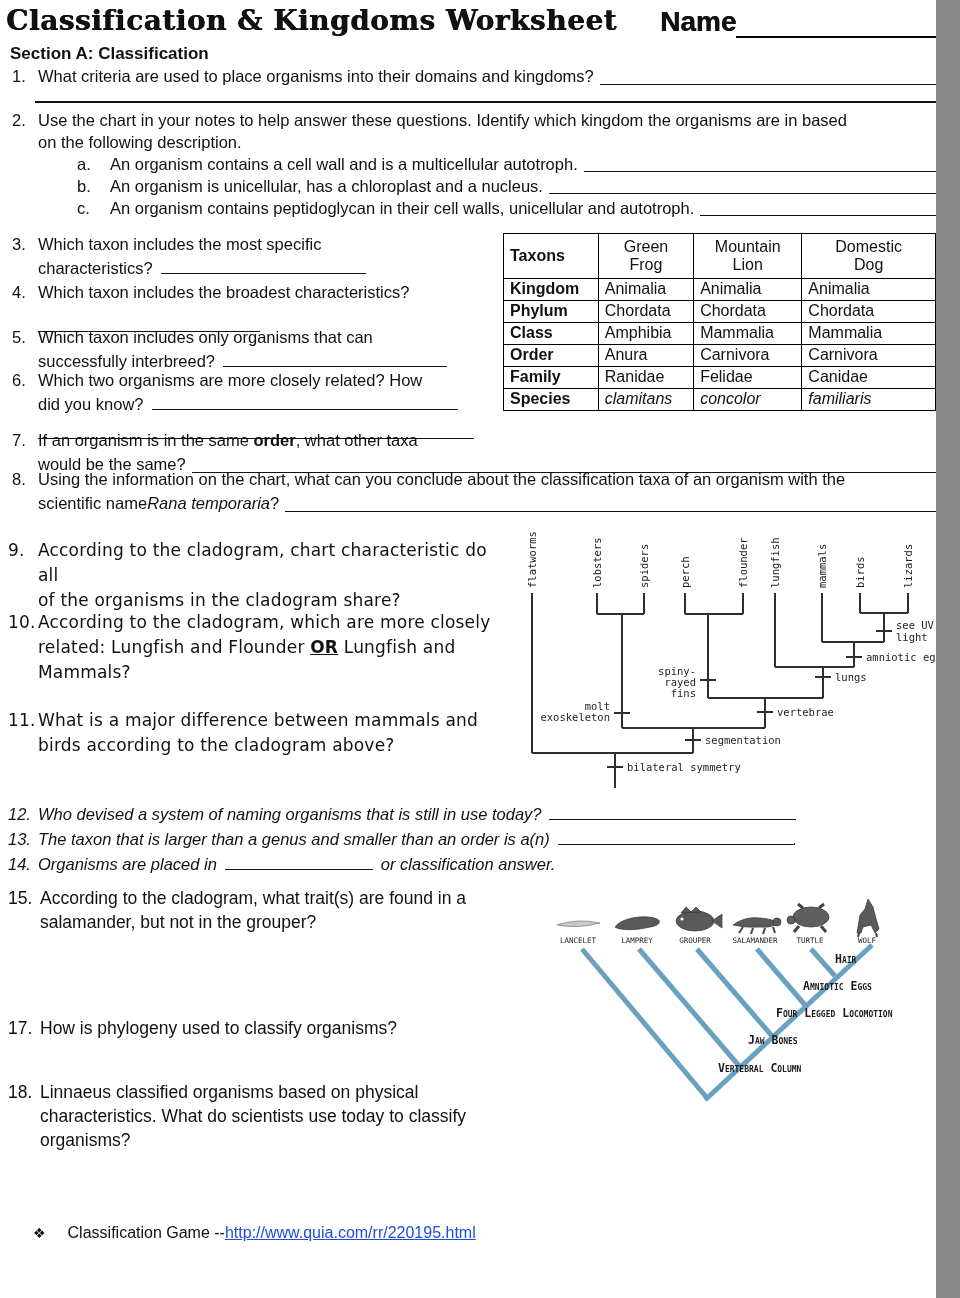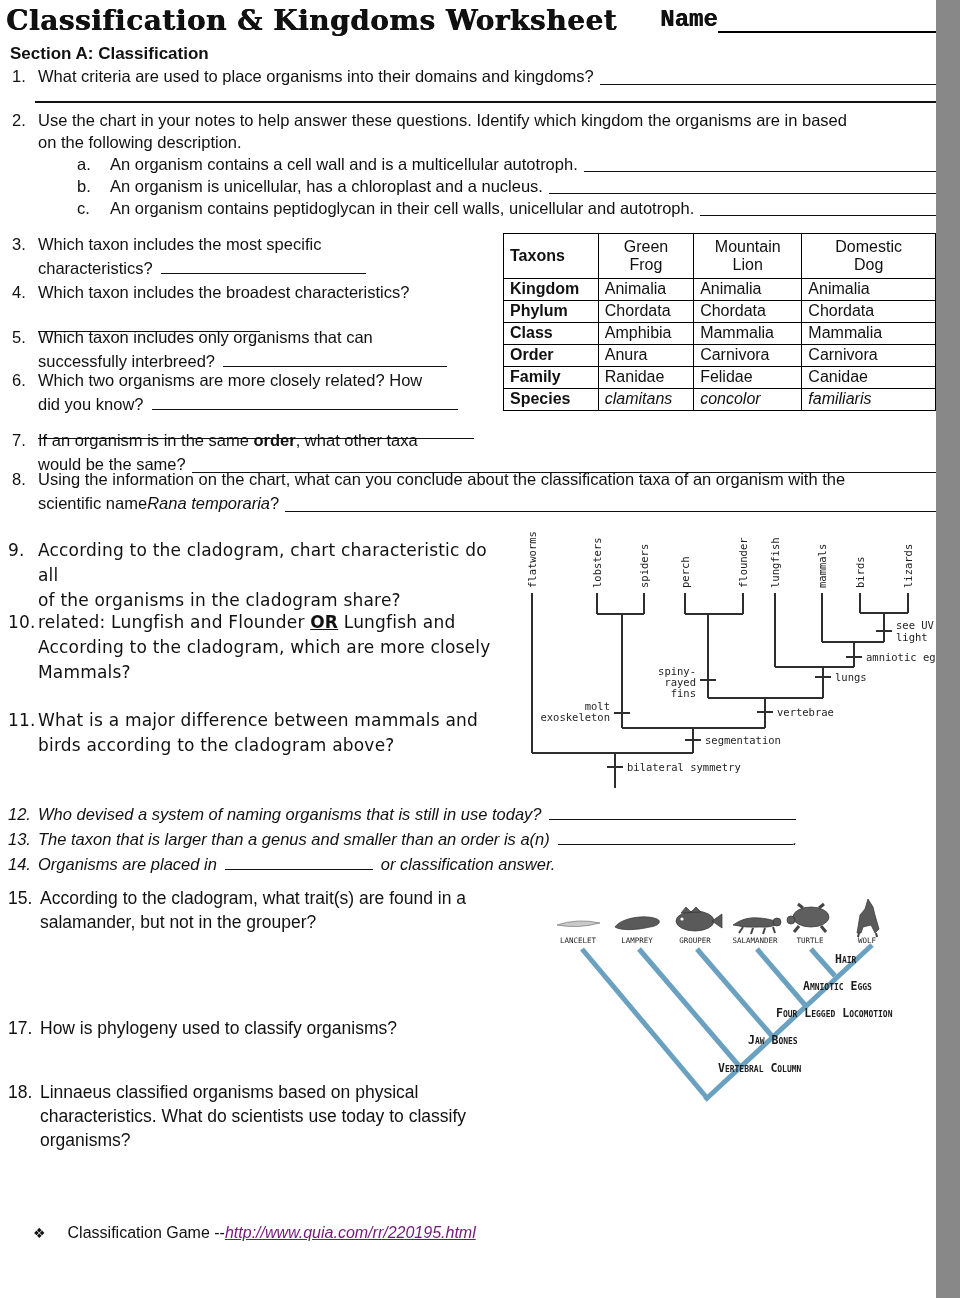--- a/index.html
+++ b/index.html
@@ -2,21 +2,21 @@
 <html><head>
 <meta charset="utf-8">
 <style>
   html,body{margin:0;padding:0;background:#888;}
   #page{position:relative;width:936px;height:1298px;background:#ffffff;
         font-family:"Liberation Sans",sans-serif;color:#111;overflow:hidden;}
   
   .title{position:absolute;left:6px;top:4px;font-family:"DejaVu Serif",serif;
          font-weight:bold;font-size:28px;letter-spacing:.5px;text-shadow:.6px 0 #000;}
   .name-block{position:absolute;left:660px;top:6px;width:286px;display:flex;align-items:flex-end;}
-  .name-label{font-family:Liberation Mono, monospace;font-weight:bold;font-size:24px;text-shadow:.5px 0 #000;text-align:center;}
+  .name-label{font-family:Liberation Sans, sans-serif;font-weight:bold;font-size:28px;text-shadow:.5px 0 #000;text-align:center;}
   .name-line{flex:1 1 auto;border-bottom:2.5px solid #000;height:24px;}
   .sec-head{position:absolute;left:10px;top:44px;font-size:17px;font-weight:bold;}
   
   .q{position:absolute;font-size:16.5px;line-height:24px;}
   .qrow{position:relative;padding-left:26px;}
   .qnum{position:absolute;left:0;top:0;}
   .line{display:flex;align-items:flex-end;}
   .blank-fill{flex:1 1 auto;border-bottom:1.6px solid #111;margin:0 0 3px 6px;min-width:30px;}
   .blank{display:inline-block;border-bottom:1.6px solid #111;height:14px;vertical-align:baseline;}
   .rule{position:absolute;border-top:2px solid #111;}
@@ -224,22 +224,22 @@
   <div class="q comic" style="left:8px;top:538px;width:485px;">
     <div class="qrow">
       <span class="qnum">9.</span>
       <div>According to the cladogram, chart characteristic do all</div>
       <div>of the organisms in the cladogram share?</div>
     </div>
   </div>
   <div class="q comic" style="left:8px;top:610px;width:485px;">
     <div class="qrow">
       <span class="qnum">10.</span>
+      <div>According to the cladogram, which are more closely</div>
       <div><span>related: Lungfish and Flounder </span><b class="ul">OR</b><span> Lungfish and</span></div>
-      <div>According to the cladogram, which are more closely</div>
       <div>Mammals?</div>
     </div>
   </div>
   <div class="q comic" style="left:8px;top:708px;width:485px;">
     <div class="qrow">
       <span class="qnum">11.</span>
       <div>What is a major difference between mammals and</div>
       <div>birds according to the cladogram above?</div>
     </div>
   </div>
@@ -405,17 +405,17 @@
       <text class="c2-label c2-trait" x="258" y="105">Amniotic Eggs</text>
       <text class="c2-label c2-trait" x="231" y="132">Four Legged Locomotion</text>
       <text class="c2-label c2-trait" x="203" y="159">Jaw Bones</text>
       <text class="c2-label c2-trait" x="173" y="187">Vertebral Column</text>
     </g>
   </svg>
 
   <div class="footer">
     <span class="bullet">❖</span>
     <span>Classification Game -- </span>
-    <a id="footer-link" style="color: #701a75; font-style: italic;">http://www.quia.com/rr/220195.html</a>
+    <a id="footer-link" style="color: #1d4ed8;">http://www.quia.com/rr/220195.html</a>
   </div>
   <div class="pagenum">1</div>
 
 </div>
 
 </body></html>

